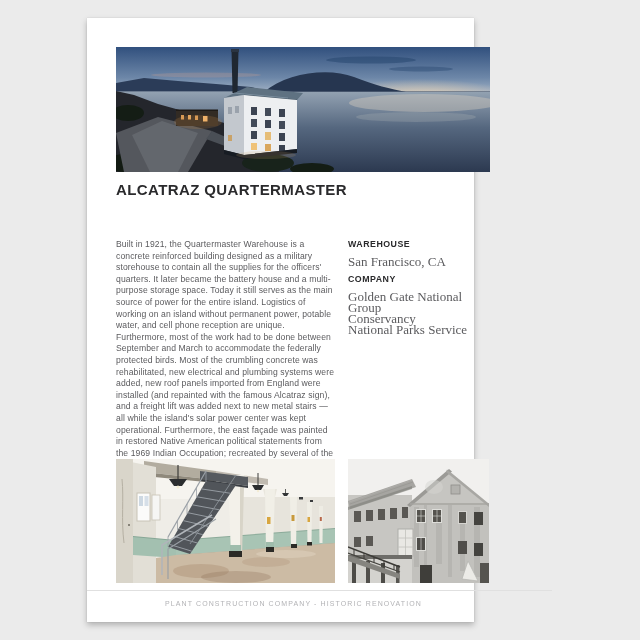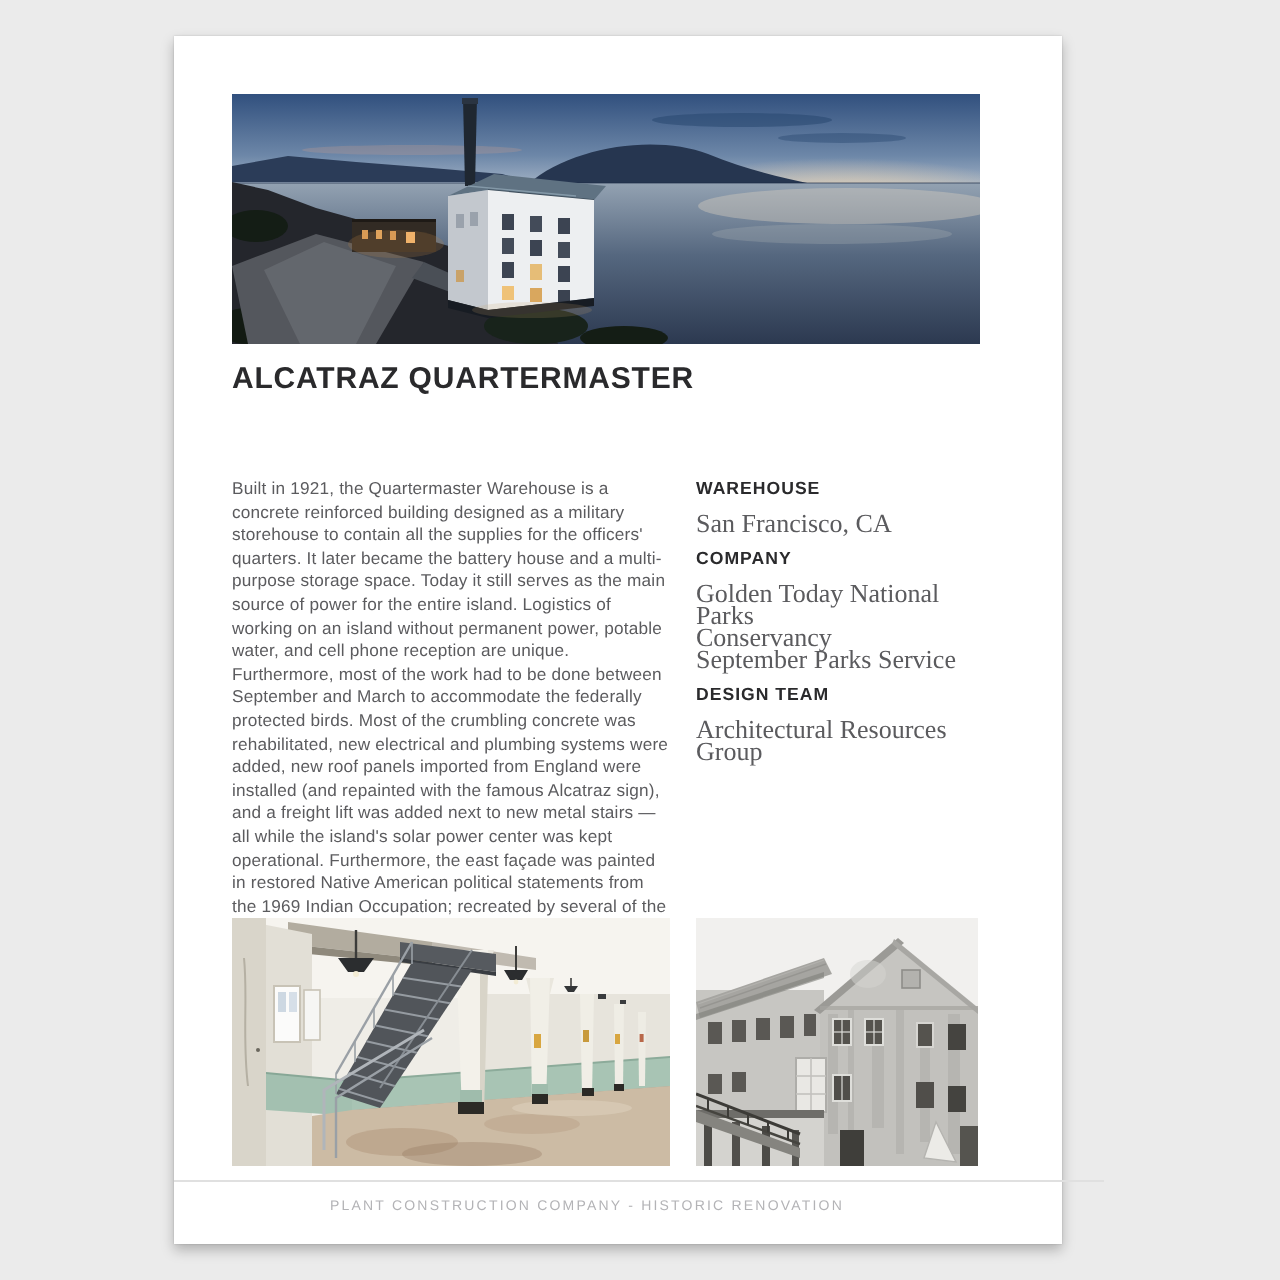--- a/index.html
+++ b/index.html
@@ -4,21 +4,21 @@
 <style>
   html,body{margin:0;padding:0;}
   body{
     width:640px;height:640px;
     background:#ebebeb;
     font-family:"Liberation Sans", sans-serif;
     position:relative;
     overflow:hidden;
   }
   .sheet{
-    position:absolute;left:87px;top:18px;width:444px;height:604px;
+    position:absolute;left:87px;top:18px;width:387px;height:604px;
     background:#ffffff;
     box-shadow:0 3px 6px rgba(0,0,0,.25), 0 0 1px rgba(0,0,0,.15);
   }
   .photo{position:absolute;overflow:hidden;background:#ccc;}
   .photo svg{display:block;width:100%;height:100%;}
   .hero{left:29px;top:29px;width:374px;height:125px;}
   .page-title{
     position:absolute;left:29px;top:164px;width:320px;
     font-size:15px;line-height:16.5px;font-weight:bold;
     letter-spacing:.4px;color:#2a2a2c;
@@ -129,27 +129,23 @@
 
   <div class="body-col">Built in 1921, the Quartermaster Warehouse is a concrete reinforced building designed as a military storehouse to contain all the supplies for the officers' quarters.  It later became the battery house and a multi-purpose storage space.  Today it still serves as the main source of power for the entire island.  Logistics of working on an island without permanent power, potable water, and cell phone reception are unique.  Furthermore, most of the work had to be done between September and March to accommodate the federally protected birds.  Most of the crumbling concrete was rehabilitated, new electrical and plumbing systems were added, new roof panels imported from England were installed (and repainted with the famous Alcatraz sign), and a freight lift was added next to new metal stairs — all while the island's solar power center was kept operational. Furthermore, the east façade was painted in restored Native American political statements from the 1969 Indian Occupation; recreated by several of the original occupiers and their children.</div>
 
   <div class="detail-col">
     <div class="detail-group">
       <div class="detail-label">WAREHOUSE</div>
       <div class="detail-line">San Francisco, CA</div>
     </div>
     <div class="detail-group">
       <div class="detail-label">COMPANY</div>
-      <div class="detail-line">Golden Today National Parks</div>
+      <div class="detail-line">Golden Gate National Group</div>
       <div class="detail-line">Conservancy</div>
-      <div class="detail-line">September Parks Service</div>
-    </div>
-    <div class="detail-group">
-      <div class="detail-label">DESIGN TEAM</div>
-      <div class="detail-line">Architectural Resources Group</div>
+      <div class="detail-line">National Parks Service</div>
     </div>
   </div>
 
   <div class="photo interior">
     <svg viewBox="0 0 219 124" preserveAspectRatio="none">
       <rect width="219" height="124" fill="#efede7"></rect>
       <rect width="219" height="40" fill="#f6f4ef"></rect>
       <rect x="118" y="38" width="101" height="48" fill="#e7e4dc"></rect>
       <polygon points="28,2 100,12 100,21 28,13" fill="#b2ac9f"></polygon>
       <polygon points="100,12 152,20 152,26 100,19" fill="#c0bab0"></polygon>

